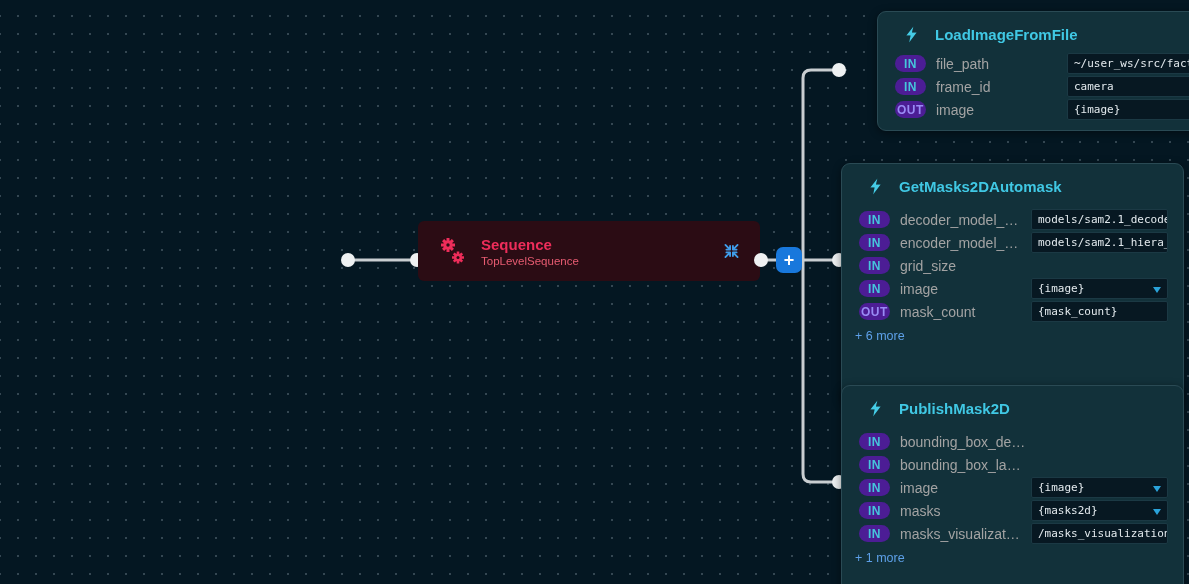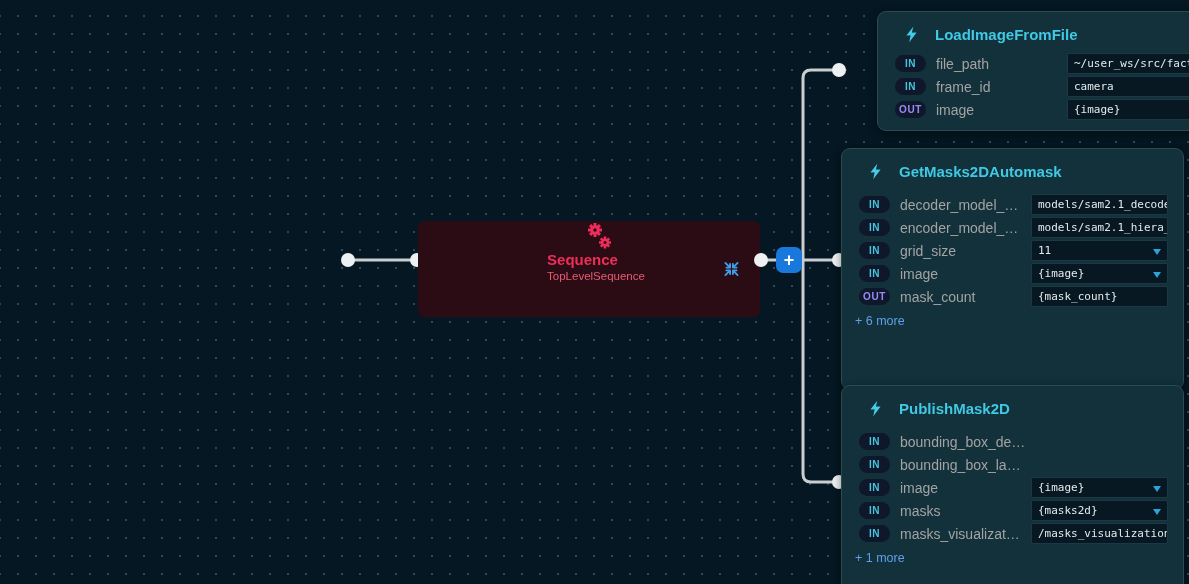--- a/index.html
+++ b/index.html
@@ -12,21 +12,21 @@
   }
   
   #wires{position:absolute;left:0;top:0;z-index:1;}
   #wires path{stroke:#c9ced1;stroke-width:3;fill:none;}
   #wires circle{fill:#eef1f2;}
   
   .bt-node{position:absolute;z-index:2;border-radius:6px;display:flex;align-items:center;}
   #automask-node{left:6px;top:228px;width:342px;height:63px;background:#2b2011;}
   #automask-node .nt{color:#eca74e;font-size:15px;font-weight:700;margin-left:14px;}
   #automask-node .nicon{margin-left:24px;display:flex;}
-  #sequence-node{left:418px;top:221px;width:342px;height:96px;background:#2b0c14;flex-direction:column;}
+  #sequence-node{left:418px;top:221px;width:342px;height:60px;background:#2b0c14;}
   #sequence-node .nicon{margin-left:22px;display:flex;}
   .seq-text{margin-left:14px;display:flex;flex-direction:column;gap:2px;}
   .seq-title{color:#ee2d5a;font-size:15px;font-weight:700;}
   .seq-sub{color:#e85c72;font-size:11.5px;}
   .collapse-btn{position:absolute;right:20px;top:50%;transform:translateY(-50%);display:flex;cursor:pointer;}
   
   .port-dot{position:absolute;width:14px;height:14px;border-radius:50%;background:#eef1f2;z-index:3;}
   #port-automask-out{left:341px;top:253px;}
   #port-sequence-out{left:754px;top:253px;}
   
@@ -41,23 +41,23 @@
     position:absolute;left:841px;width:343px;z-index:2;
     background:#12313a;border:1px solid #2a4a54;border-radius:9px;
     box-sizing:border-box;box-shadow:0 2px 8px rgba(0,0,0,.45);
   }
   .card header{position:absolute;left:25px;top:0;height:44px;display:flex;align-items:center;gap:15px;}
   .card-title{color:#40c8e4;font-size:15px;font-weight:700;white-space:nowrap;}
   .rows{position:absolute;left:0;right:0;}
   .rows.first{top:40px;} .rows.std{top:44px;}
   .row{height:23px;display:flex;align-items:center;padding-left:17px;box-sizing:border-box;}
   .badge{
-    width:31px;height:17px;border-radius:9px;background:#0f172a;
+    width:31px;height:17px;border-radius:9px;background:#4c1d95;
     display:flex;align-items:center;justify-content:center;
-    font-size:10px;font-weight:700;letter-spacing:.6px;flex:0 0 31px;
+    font-size:12px;font-weight:700;letter-spacing:.6px;flex:0 0 31px;
   }
   .badge.in{color:#45c6dc;}
   .badge.out{color:#998bf5;}
   .plabel{
     margin-left:10px;color:#a3a3a3;font-size:14px;white-space:nowrap;
     overflow:hidden;width:130px;flex:0 0 130px;
   }
   .pvalue{
     position:relative;margin-left:auto;margin-right:15px;width:137px;height:21px;
     background:#071822;border:1px solid #1b3944;border-radius:2px;box-sizing:border-box;
@@ -167,21 +167,21 @@
           </div>
           <div class="row">
             <span class="badge out">OUT</span>
             <span class="plabel">image</span>
             <div class="pvalue text">
               <span class="vtext">{image}</span>
             </div>
           </div>
         </div>
       </section>
-      <section class="card" style="top: 148px; height: 242px;">
+      <section class="card" style="top: 163px; height: 242px;">
         <header>
           <span style="display: flex;">
             <svg width="17" height="19" viewBox="0 0 18 19">
               <polygon points="11,1 3.5,10.5 8,10.5 6.5,18 14.5,7.5 9.5,7.5" fill="#45ccе6"></polygon>
               <polygon points="11,1 3.5,10.5 8,10.5 6.5,18 14.5,7.5 9.5,7.5" fill="#45cce6"></polygon>
             </svg>
           </span>
           <span class="card-title">GetMasks2DAutomask</span>
         </header>
         <div class="rows std">
@@ -195,24 +195,20 @@
           <div class="row">
             <span class="badge in">IN</span>
             <span class="plabel">encoder_model_…</span>
             <div class="pvalue text">
               <span class="vtext">models/sam2.1_hiera_l</span>
             </div>
           </div>
           <div class="row">
             <span class="badge in">IN</span>
             <span class="plabel">grid_size</span>
-            <div class="pvalue select">
-              <span class="vtext">11</span>
-              <span class="caret"></span>
-            </div>
           </div>
           <div class="row">
             <span class="badge in">IN</span>
             <span class="plabel">image</span>
             <div class="pvalue select">
               <span class="vtext">{image}</span>
               <span class="caret"></span>
             </div>
           </div>
           <div class="row">

